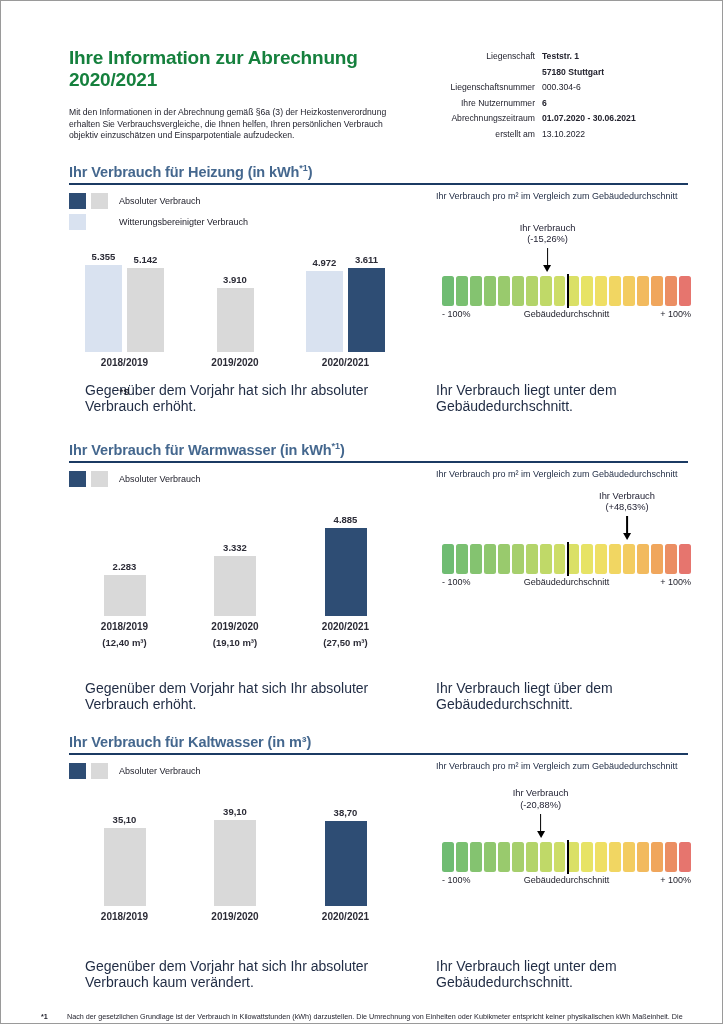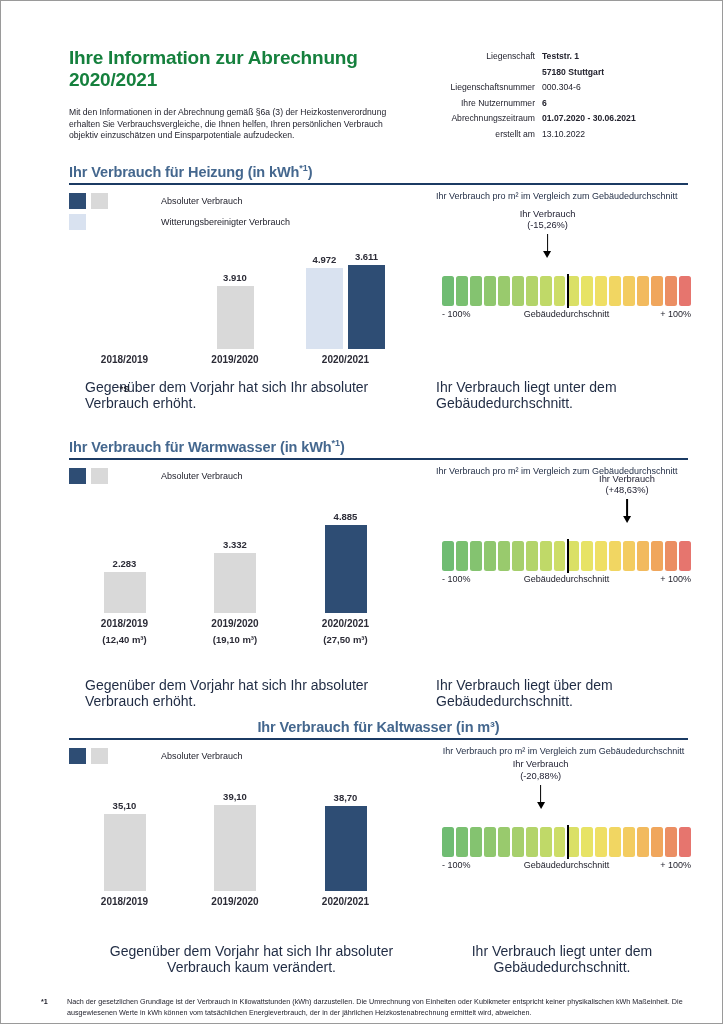--- a/index.html
+++ b/index.html
@@ -30,21 +30,21 @@
   .sec-heading {
     font-size: 14.5px; font-weight: 700; color: #44678e;
     padding-bottom: 3px; border-bottom: 2px solid #1b3a63;
     letter-spacing: -0.1px;
   }
   .sec-heading sup { font-size: 9px; }
   .sec-body { display: grid; grid-template-columns: 349px 1fr; }
   .sec-left { padding-top: 6px; }
   .sec-right { padding-top: 6px; padding-left: 18px; }
 
-  .legend-row { display: flex; align-items: center; height: 21px; gap: 42px; }
+  .legend-row { display: flex; align-items: center; height: 21px; }
   .swatches { width: 46px; display: flex; gap: 5px; }
   .swatch { width: 17px; height: 16px; }
   .legend-label { font-size: 9px; margin-left: 4px; }
 
   .right-title { font-size: 9px; color: #1f2b43; }
 
   
   .bars {
     display: flex; justify-content: space-between;
     align-items: flex-end; margin-left: 16px; width: 300px;
@@ -61,21 +61,21 @@
   .sub-label { font-size: 9.5px; font-weight: 700; color: #2b2b36; margin-top: 5px; white-space: nowrap; }
   .group-note { position: absolute; top: 100%; margin-top: 18px; font-size: 9.5px; font-weight: 700; }
 
   
   .scale-block { position: relative; margin-left: 6px; width: 249px; }
   .marker-zone { position: relative; height: 55px; }
   .mz-heiz { margin-top: 20px; }
   .mz-warm { margin-top: 10px; }
   .mz-kalt { margin-top: 16px; }
   .marker {
-    position: absolute; bottom: 18px; transform: translateX(-50%);
+    position: absolute; bottom: 4px; transform: translateX(-50%);
     display: flex; flex-direction: column; align-items: center; white-space: nowrap;
   }
   .marker-label { font-size: 9.3px; color: #1c1c2e; line-height: 1.25; }
   .arrow-stem { width: 1.5px; height: 17px; background: #000; margin-top: 2px; }
   .arrow-head {
     width: 0; height: 0;
     border-left: 4px solid transparent; border-right: 4px solid transparent;
     border-top: 7px solid #000;
   }
   .track-wrap { position: relative; }
@@ -90,21 +90,21 @@
   
   .conclusions { display: grid; grid-template-columns: 349px 1fr; font-size: 14px; color: #1f2b43; }
   .concl-left { padding-left: 16px; }
   .concl-right { padding-left: 18px; }
   .c-heiz { margin-top: 14px; }
   .c-warm { margin-top: 32px; }
   .c-kalt { margin-top: 36px; }
 
   .gap-s1 { margin-top: 21px; }
   .gap-s2 { margin-top: 27px; }
-  .gap-s3 { margin-top: 9px; text-align: center; }
+  .gap-s3 { margin-top: 21px; }
 
   
   .footnotes { margin: 22px 34px 0 40px; }
   .fn { display: flex; margin-bottom: 5px; }
   .fn-marker { width: 26px; flex: 0 0 26px; font-size: 7.2px; font-weight: 700; }
   .fn-text { flex: 1; font-size: 7.2px; line-height: 1.5; color: #23232e; }
 </style>
 </head>
 <body>
 
@@ -159,20 +159,30 @@
             <div class="legend-label">Absoluter Verbrauch</div>
           </div>
           <div class="legend-row">
             <div class="swatches">
               <div class="swatch" style="background: rgb(217, 226, 240);"></div>
             </div>
             <div class="legend-label">Witterungsbereinigter Verbrauch</div>
           </div>
           <div class="bars mt-heiz">
             <div class="bar-group">
+              <div class="bar-pair">
+                <div class="bar-unit">
+                  <div class="bar-label">5.355</div>
+                  <div class="bar" style="height: 87px; background: rgb(217, 226, 240);"></div>
+                </div>
+                <div class="bar-unit">
+                  <div class="bar-label">5.142</div>
+                  <div class="bar" style="height: 83.5px; background: rgb(217, 217, 217);"></div>
+                </div>
+              </div>
               <div class="year">2018/2019</div>
               <div class="group-note">*S</div>
             </div>
             <div class="bar-group">
               <div class="bar-pair">
                 <div class="bar-unit">
                   <div class="bar-label">3.910</div>
                   <div class="bar" style="height: 63.5px; background: rgb(217, 217, 217);"></div>
                 </div>
               </div>

